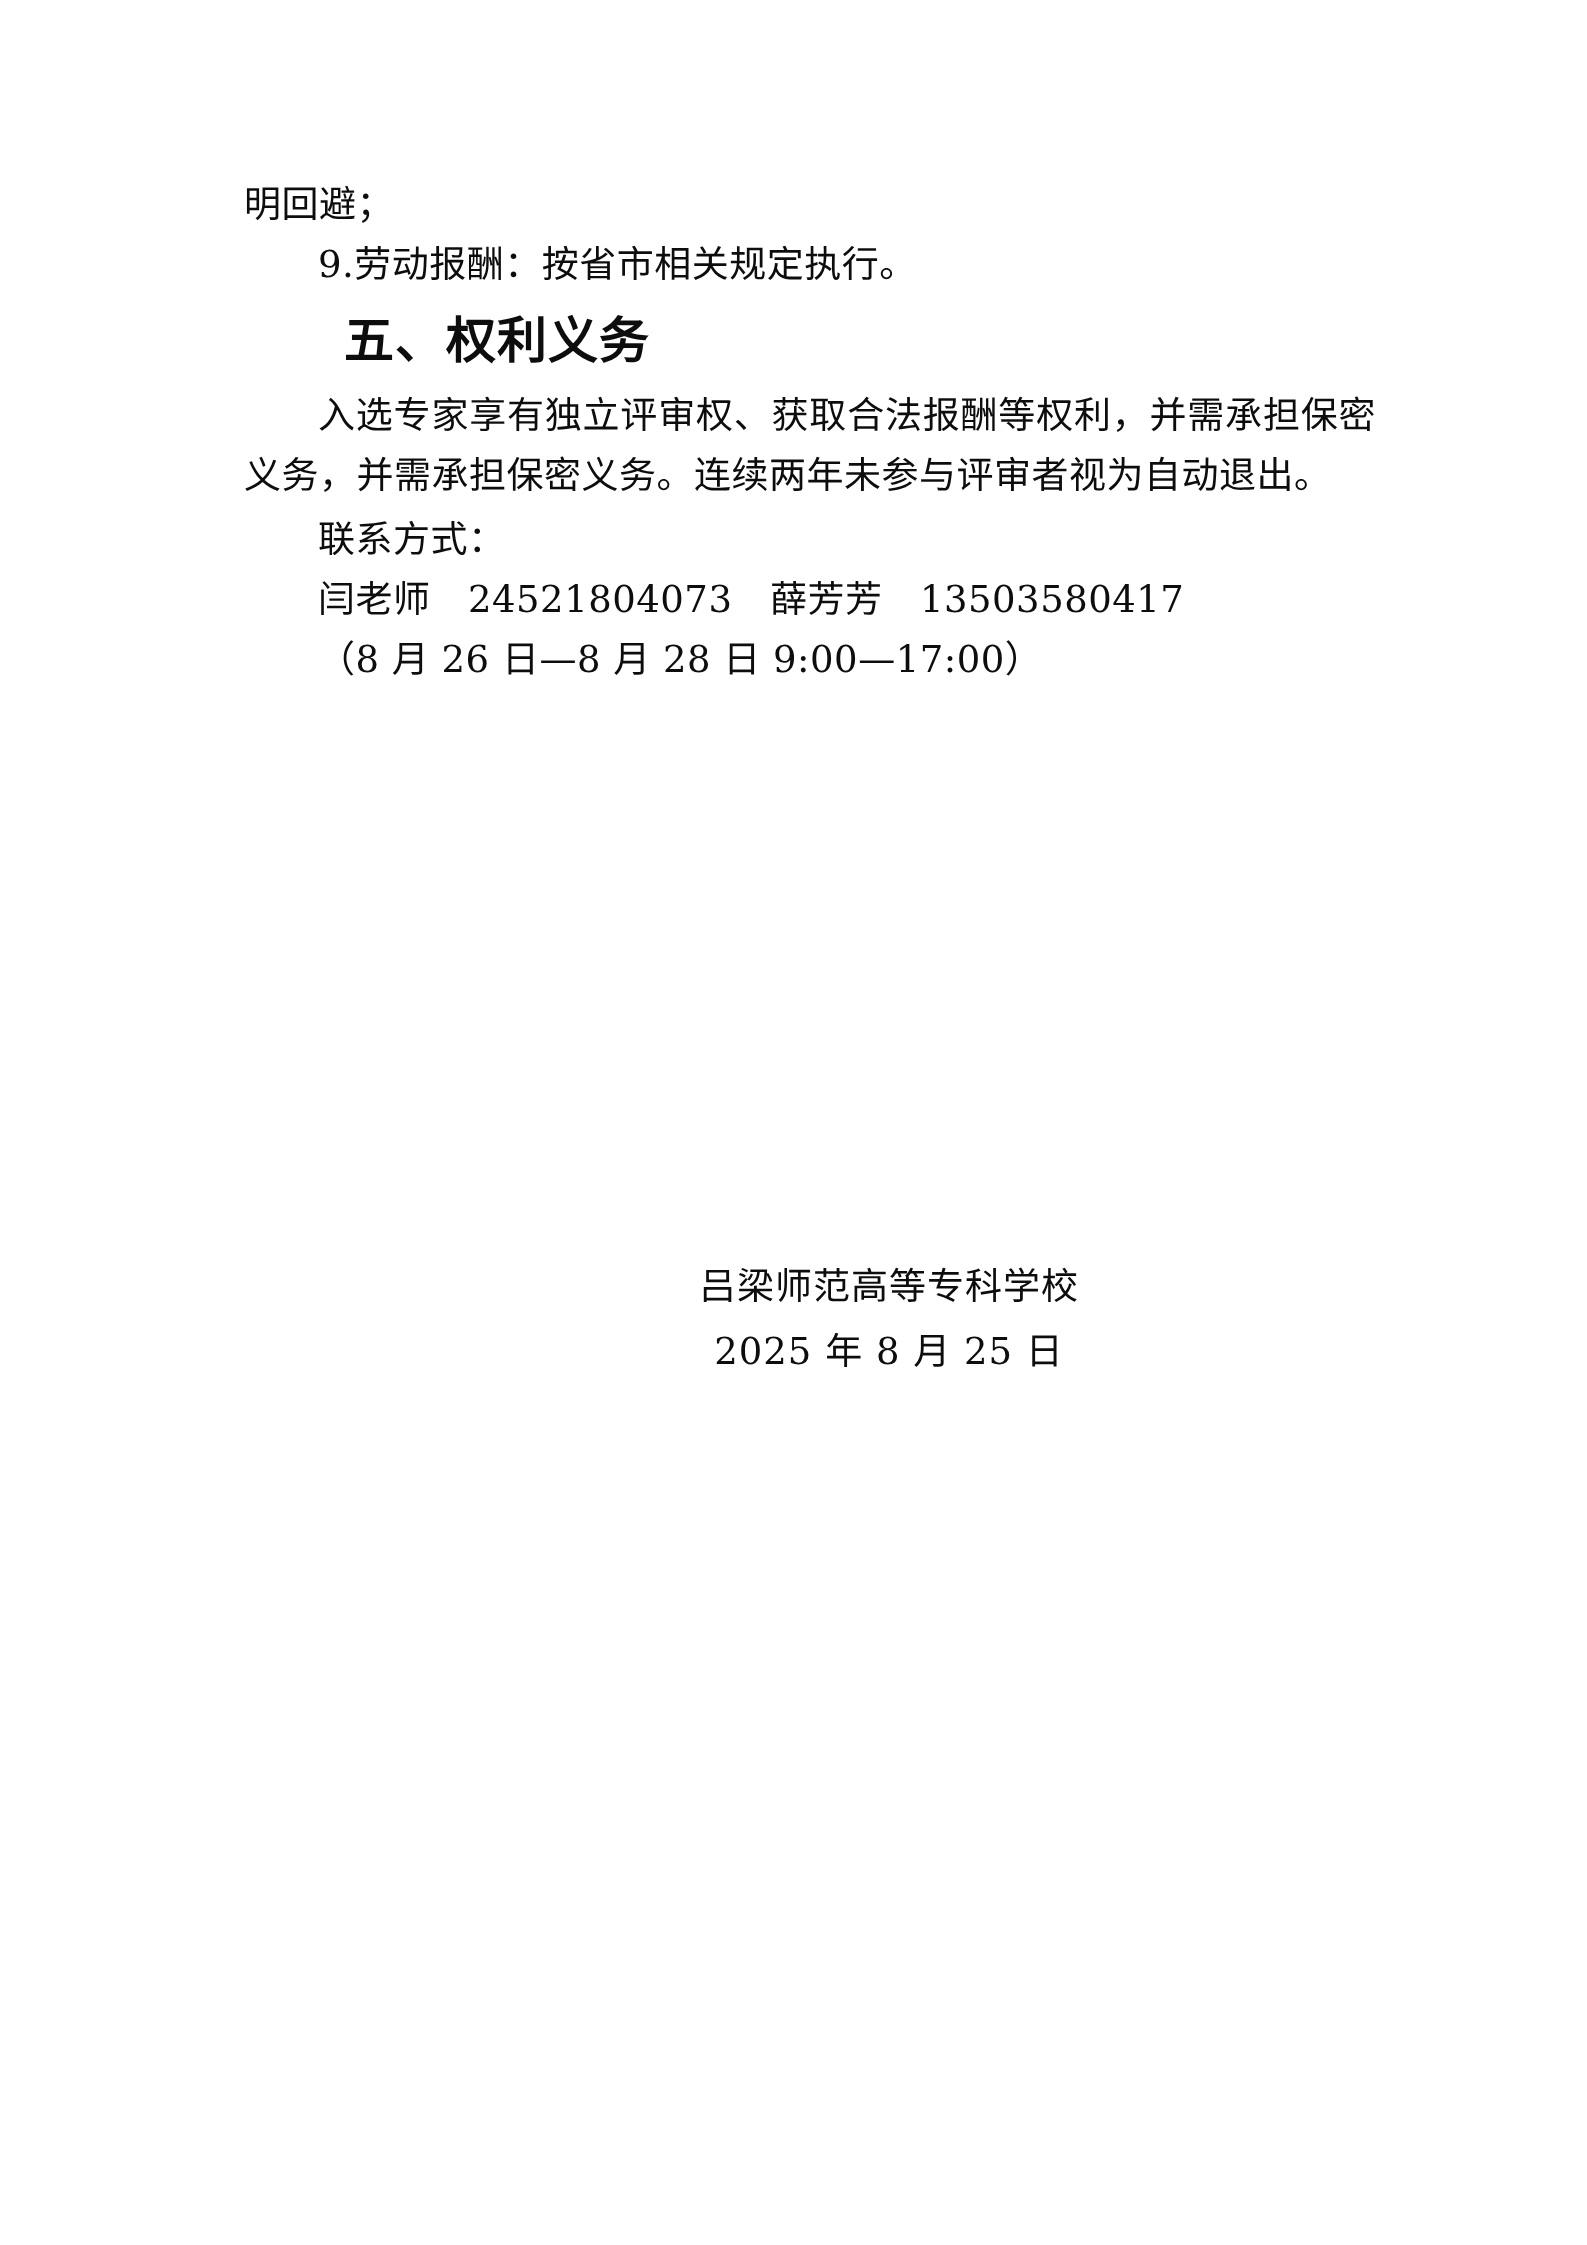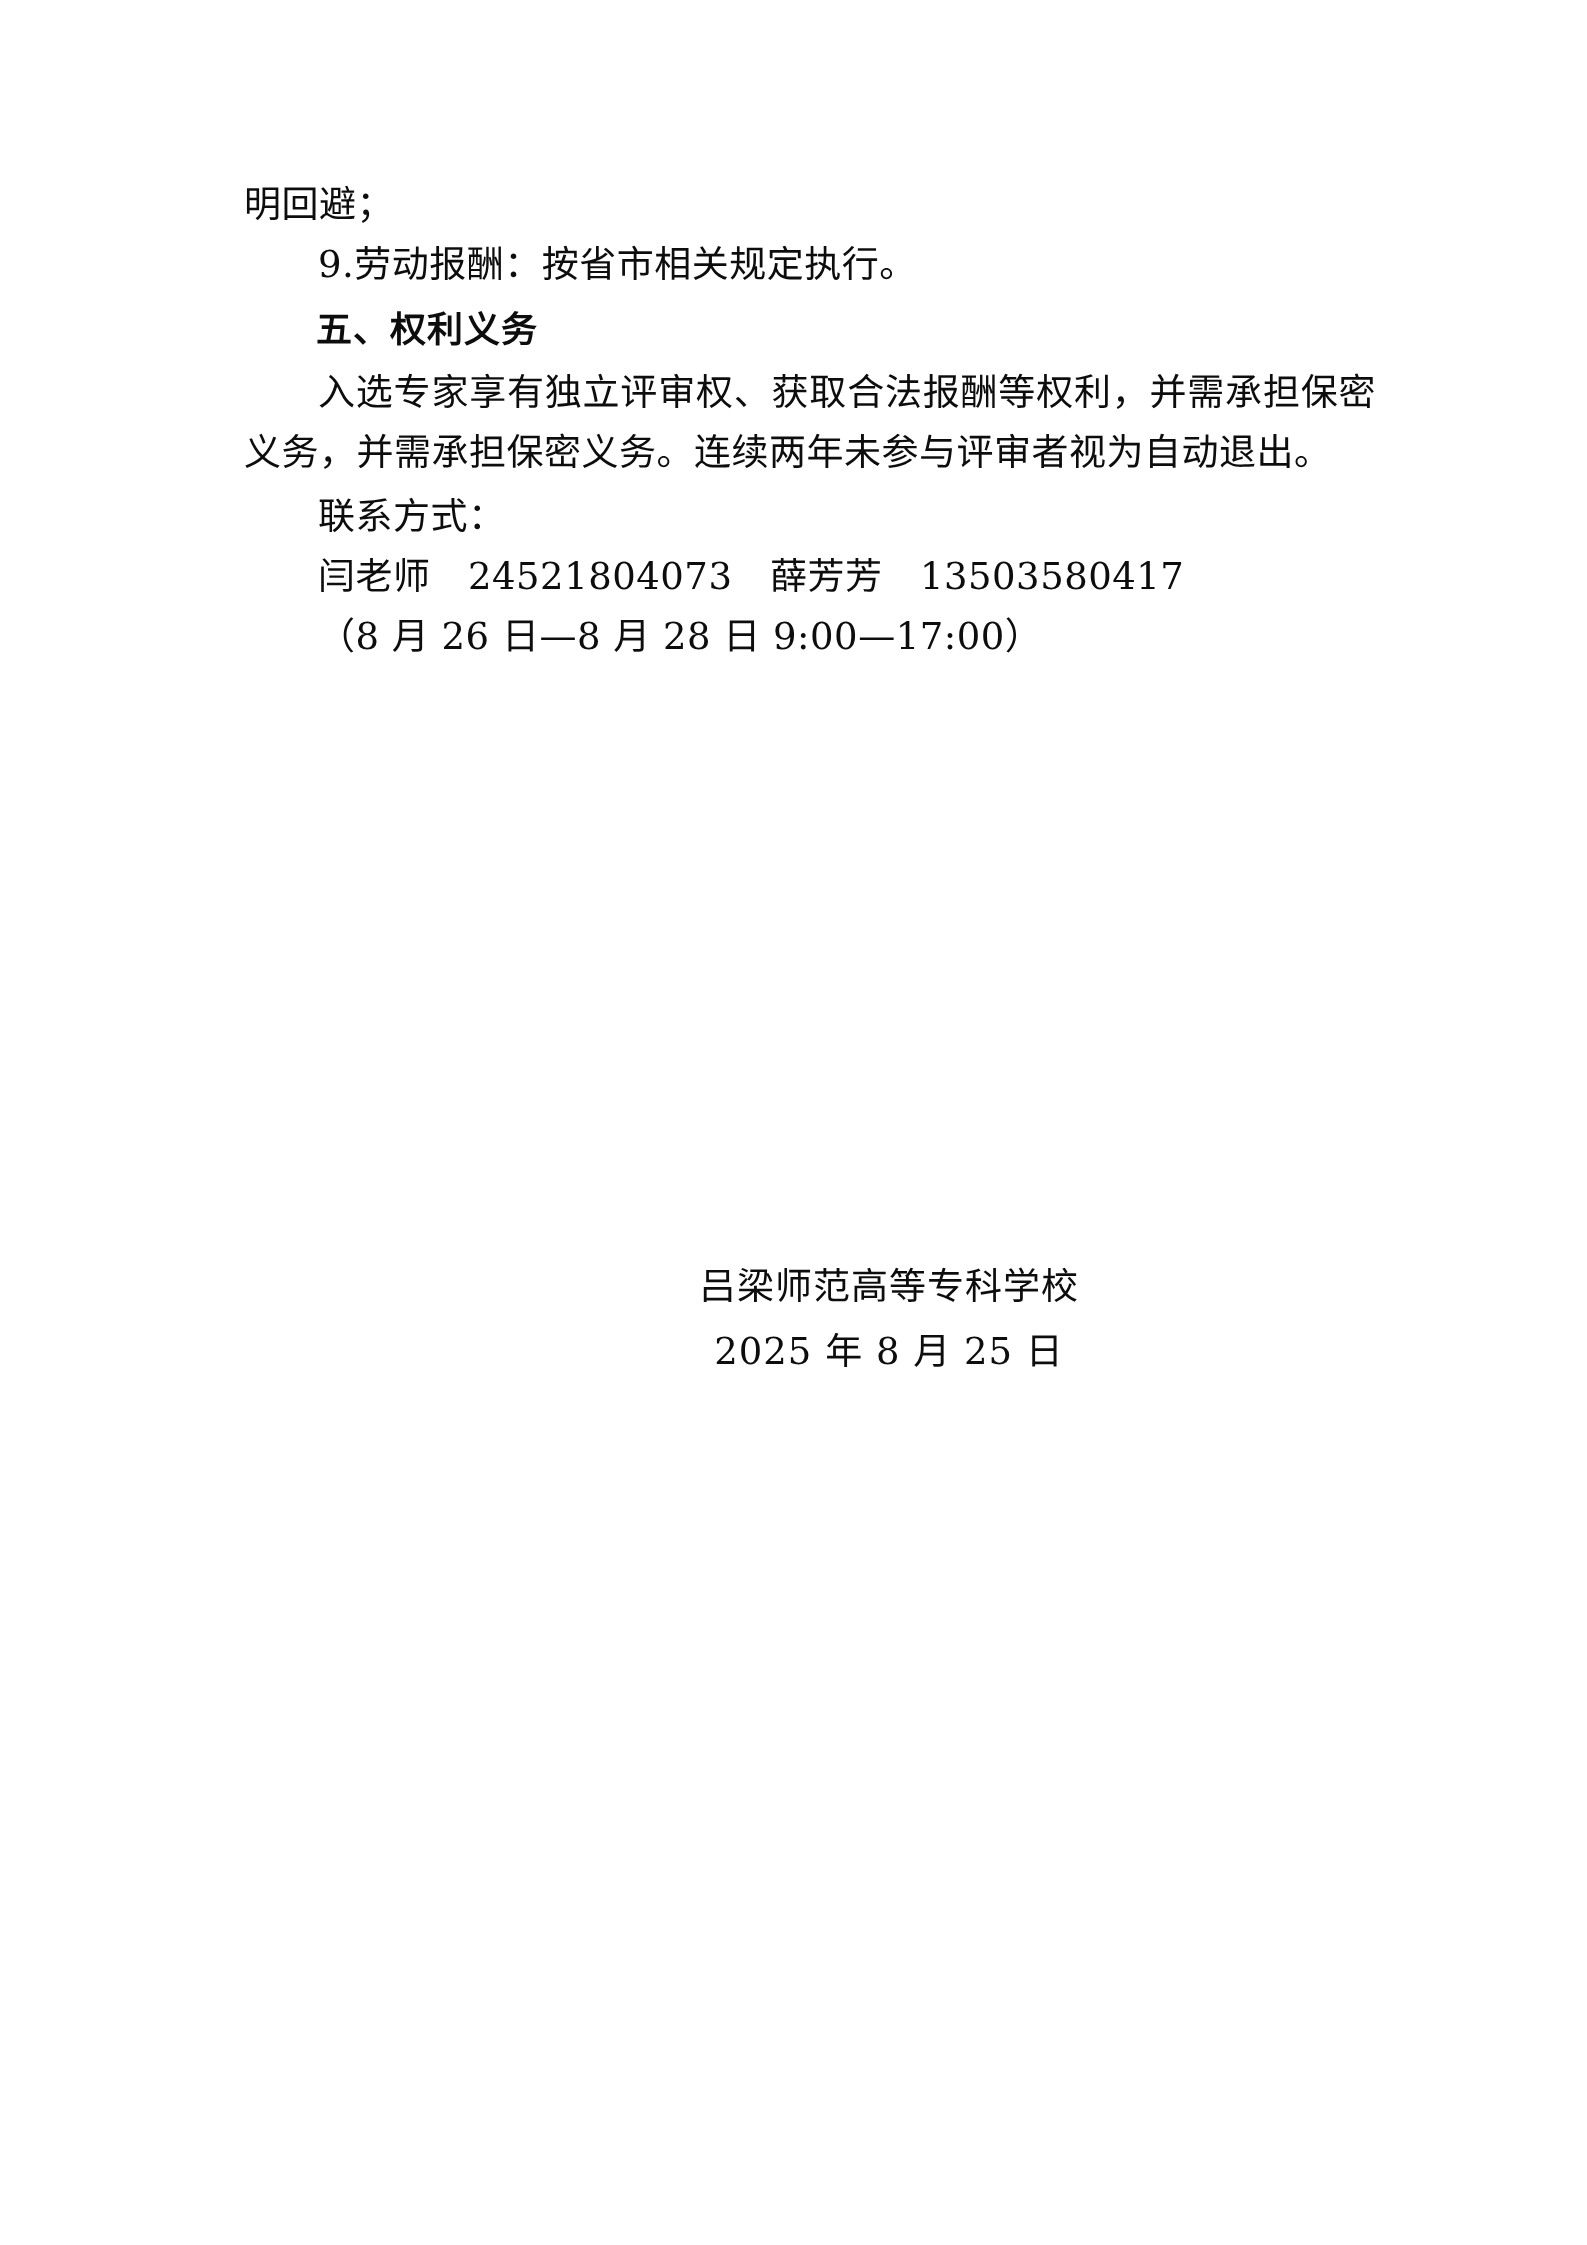--- a/index.html
+++ b/index.html
@@ -38,21 +38,21 @@
     letter-spacing: 0.5px;
     text-align: justify;
     text-justify: inter-ideograph;
   }
   .indent {
     text-indent: 2em;
   }
   .heading {
     font-family: "DejaVu Sans", "Liberation Sans", sans-serif;
     font-weight: bold;
-    font-size: 36px;
+    font-size: 50px;
     line-height: 1.62;
     text-indent: 2em;
     letter-spacing: 1px;
     margin-top: 6px;
   }
   .para-block {
     margin-top: 4px;
   }
   .sign-block {
     position: absolute;

